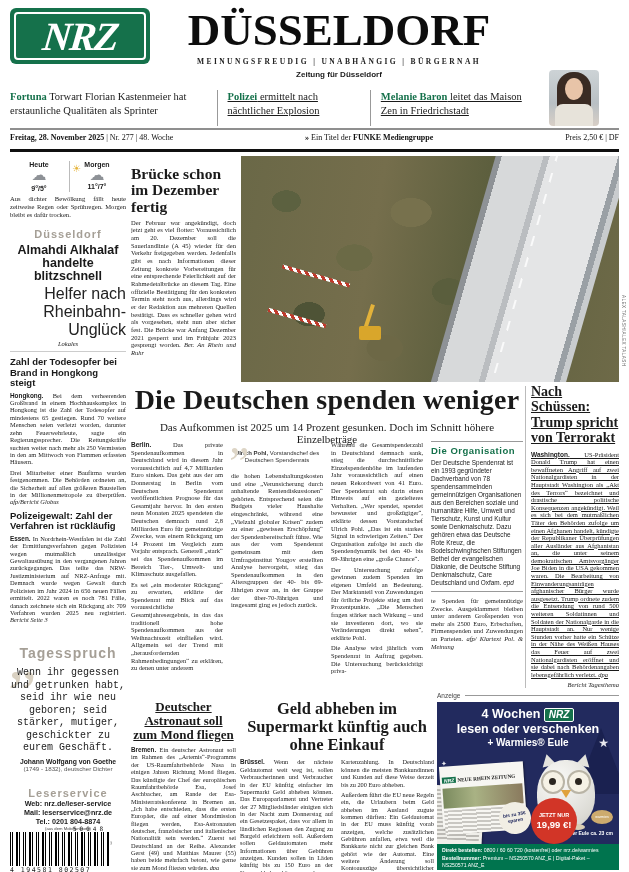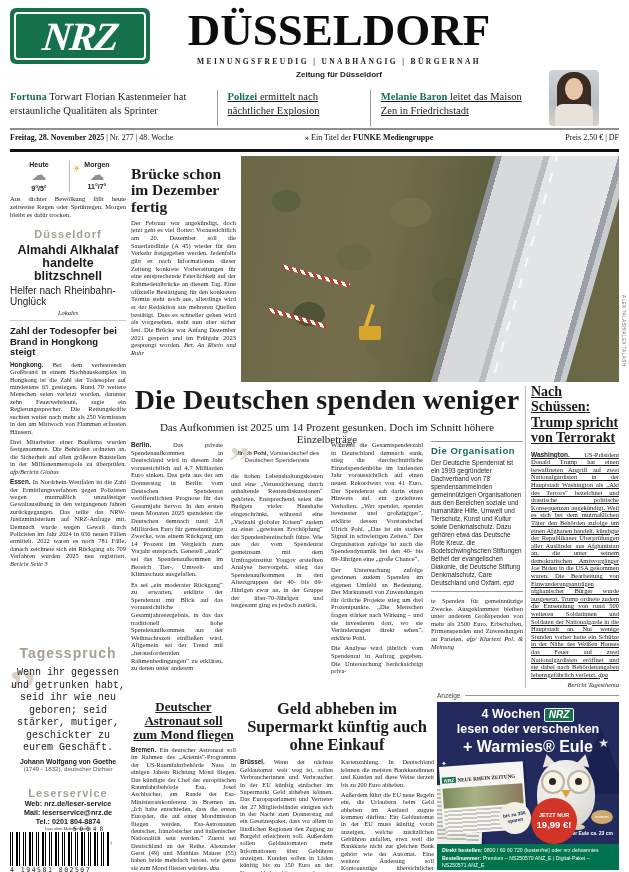--- a/index.html
+++ b/index.html
@@ -41,21 +41,21 @@
   .wcell+.wcell{border-left:1px solid #bbb;}
   .wlabel{font-family:"Liberation Sans",sans-serif;font-weight:bold;font-size:7px;}
   .wicon{font-family:"DejaVu Sans",sans-serif;font-size:15px;color:#8d9196;line-height:1;position:relative;}
   .wicon .sun{position:absolute;left:2px;top:-4px;font-size:10px;color:#e6b53c;z-index:0;}
   .wicon .cloud{position:relative;z-index:1;}
   .drops{font-size:6px;color:#667;letter-spacing:2px;line-height:2px;}
   .wtemp{font-family:"Liberation Sans",sans-serif;font-weight:bold;font-size:7px;}
   .forecast{font-size:6.6px;line-height:1.22;margin-top:3px;text-align:justify;}
   .dus-head{font-size:11px;margin-top:9px;}
   .local-title{font-family:"Liberation Sans",sans-serif;font-weight:bold;font-size:12.5px;line-height:1.05;text-align:center;margin-top:4px;}
-  .local-sub{font-family:"Liberation Sans",sans-serif;font-size:10px;line-height:1.1;text-align:left;margin-top:2px;color:#222;}
+  .local-sub{font-family:"Liberation Sans",sans-serif;font-size:16px;line-height:1.1;text-align:right;margin-top:2px;color:#222;}
   .local-ref{font-style:italic;font-size:6.5px;text-align:center;margin:2px 0 4px 0;}
   .rail hr{border:none;border-top:1px solid #ccc;margin:4px 0;}
   .brief-title{font-family:"Liberation Sans",sans-serif;font-weight:bold;font-size:9.5px;line-height:1.1;margin:5px 0 3px 0;}
   .rail .body{font-size:6.4px;line-height:1.16;}
   .zoneB{left:0;top:488px;width:116px;height:140px;}
   .quote-wrap{position:relative;margin-top:6px;}
   .bigquote{position:absolute;left:-2px;top:-6px;font-size:64px;color:#d9d1c2;font-family:"Liberation Serif",serif;line-height:1;}
   .quote-text{position:relative;font-family:Liberation Mono, monospace;font-size:10px;line-height:1.25;text-align:center;color:#222;}
   .quote-author{font-family:"Liberation Sans",sans-serif;font-weight:bold;font-size:6.8px;text-align:center;margin-top:3px;}
   .quote-detail{font-family:"Liberation Sans",sans-serif;font-size:6.2px;text-align:center;color:#555;}
@@ -123,21 +123,21 @@
   .ad{left:437px;top:702px;width:182px;height:168px;background:#222a5e;overflow:hidden;font-family:"Liberation Sans",sans-serif;}
   .ad .tree{position:absolute;right:-8px;top:26px;width:0;height:0;border-left:26px solid transparent;border-right:26px solid transparent;border-bottom:66px solid #1a2150;}
   .ad .star{position:absolute;color:#e9e9ef;font-family:"DejaVu Sans",sans-serif;}
   .s1{right:10px;top:34px;font-size:12px;}
   .s2{left:4px;top:58px;font-size:7px;color:#8b93c0;}
   .s3{right:54px;top:80px;font-size:6px;color:#8b93c0;}
   .ad-h{position:relative;text-align:center;color:#fff;font-weight:bold;margin-top:5px;line-height:1.2;z-index:2;}
   .ad-h .l1{font-size:12.5px;}
   .ad-chip{display:inline-block;background:#15714b;color:#fff;font-style:italic;font-size:10px;font-weight:bold;padding:0 4px;border-radius:2px;border:1px solid #fff;}
   .ad-h .l2{font-size:12.5px;}
-  .ad-h .l3{font-size:16px;}
+  .ad-h .l3{font-size:10px;}
   .paper{position:absolute;left:4px;top:62px;width:80px;height:58px;background:#f7f6f2;transform:rotate(-4deg);box-shadow:1px 1px 2px rgba(0,0,0,.4);padding:2px;z-index:1;}
   .paper .pl{display:inline-block;background:#15714b;color:#fff;font-style:italic;font-weight:bold;font-size:5px;padding:0 2px;}
   .paper .pt{display:inline;font-family:"Liberation Serif",serif;font-weight:bold;font-size:5.2px;color:#111;}
   .paper .pimg{margin-top:2px;height:20px;background:linear-gradient(90deg,#7a8a5e,#a9b284 40%,#8a7a5e);}
   .paper .plines{margin-top:2px;height:24px;background:repeating-linear-gradient(#c9c7c2 0 2px,#f7f6f2 2px 4px);}
   .paper2{position:absolute;left:-6px;top:84px;width:52px;height:60px;background:#efeee9;transform:rotate(3deg);box-shadow:1px 1px 2px rgba(0,0,0,.4);z-index:1;}
   .paper2 .plines{margin:4px 3px;height:50px;background:repeating-linear-gradient(#bcbab5 0 2px,#efeee9 2px 4px);}
   .owl{position:absolute;left:98px;top:52px;width:62px;height:76px;z-index:1;}
   .owl .bodyo{position:absolute;left:2px;top:6px;width:58px;height:68px;border-radius:48% 48% 45% 45%;background:radial-gradient(circle at 35% 30%,#fafaf8,#dddcd6 70%,#c9c8c0);}
   .owl .ear{position:absolute;top:0;width:0;height:0;border-left:7px solid transparent;border-right:7px solid transparent;border-bottom:12px solid #e4e3dd;}
@@ -212,20 +212,21 @@
       <div class="grayhead dus-head">Düsseldorf</div>
       <div class="local-title">Almahdi Alkhalaf handelte blitzschnell</div>
       <div class="local-sub">Helfer nach Rheinbahn-Unglück</div>
       <div class="local-ref">Lokales</div>
       <hr>
 
       <div class="brief-title">Zahl der Todesopfer bei Brand in Hongkong steigt</div>
       <p class="body just"><span class="dl sans">Hongkong.</span><span> Bei dem verheerenden Großbrand in einem Hochhauskomplex in Hongkong ist die Zahl der Todesopfer auf mindestens 65 gestiegen. Rund 70 weitere Menschen seien verletzt worden, darunter zehn Feuerwehrleute, sagte ein Regierungssprecher. Die Rettungskräfte suchten weiter nach mehr als 250 Vermissten in den am Mittwoch von Flammen erfassten Häusern.</span></p>
       <p class="body just"><span>Drei Mitarbeiter einer Baufirma wurden festgenommen. Die Behörden ordneten an, die Sicherheit auf allen größeren Baustellen in der Millionenmetropole zu überprüfen. </span><span class="sig">afp/Bericht Globus</span></p>
 
+      <div class="brief-title">Polizeigewalt: Zahl der Verfahren ist rückläufig</div>
       <p class="body just"><span class="dl sans">Essen.</span><span> In Nordrhein-Westfalen ist die Zahl der Ermittlungsverfahren gegen Polizisten wegen mutmaßlich unzulässiger Gewaltausübung in den vergangenen Jahren zurückgegangen. Das teilte das NRW-Justizministerium auf NRZ-Anfrage mit. Demnach wurde wegen Gewalt durch Polizisten im Jahr 2024 in 656 neuen Fällen ermittelt. 2022 waren es noch 781 Fälle, danach zeichnete sich ein Rückgang ab: 709 Verfahren wurden 2025 neu registriert. </span><span class="sig">Bericht Seite 3</span></p>
     </div>
 
     <div class="abs zoneB">
       <div class="grayhead" style="font-size:14px;">Tagesspruch</div>
       <div class="quote-wrap">
         <span class="bigquote">”</span>
         <div class="quote-text">Wenn ihr gegessen und getrunken habt, seid ihr wie neu geboren; seid stärker, mutiger, geschickter zu eurem Geschäft.</div>
       </div>
       <div class="quote-author">Johann Wolfgang von Goethe</div>

